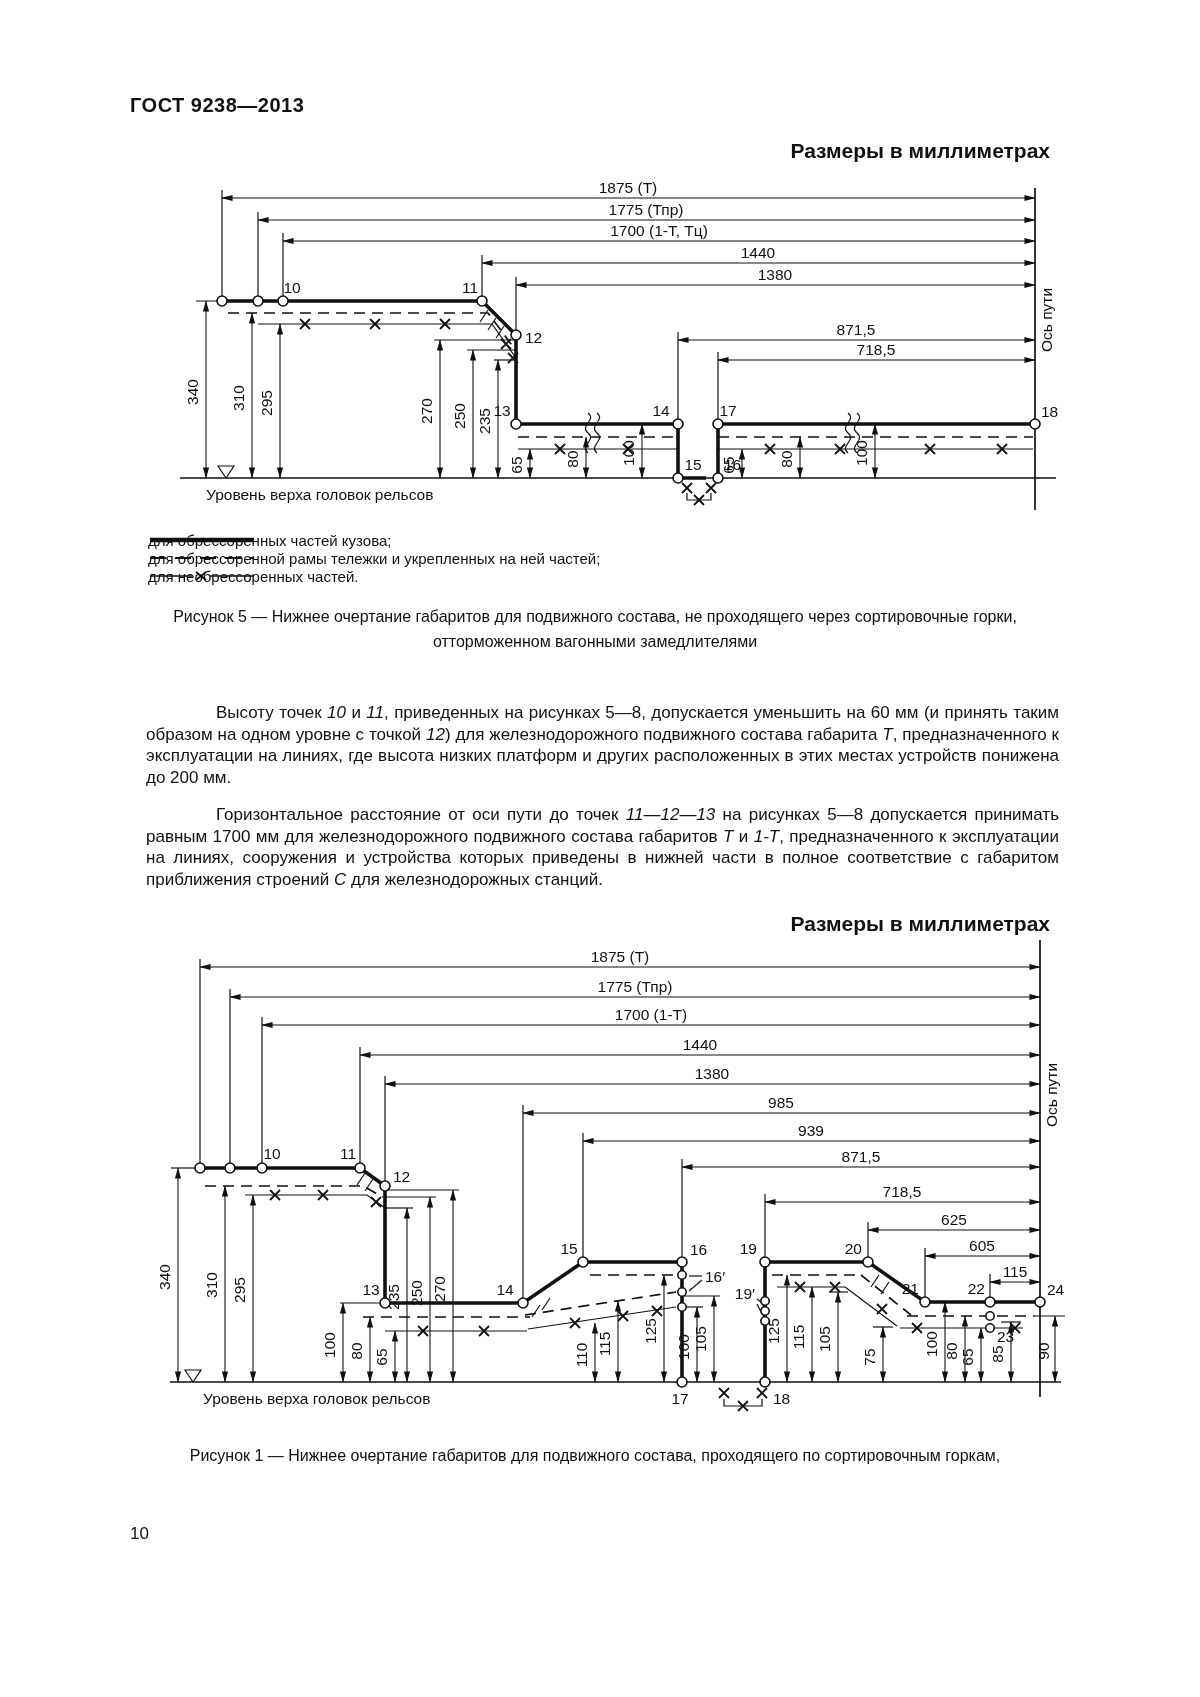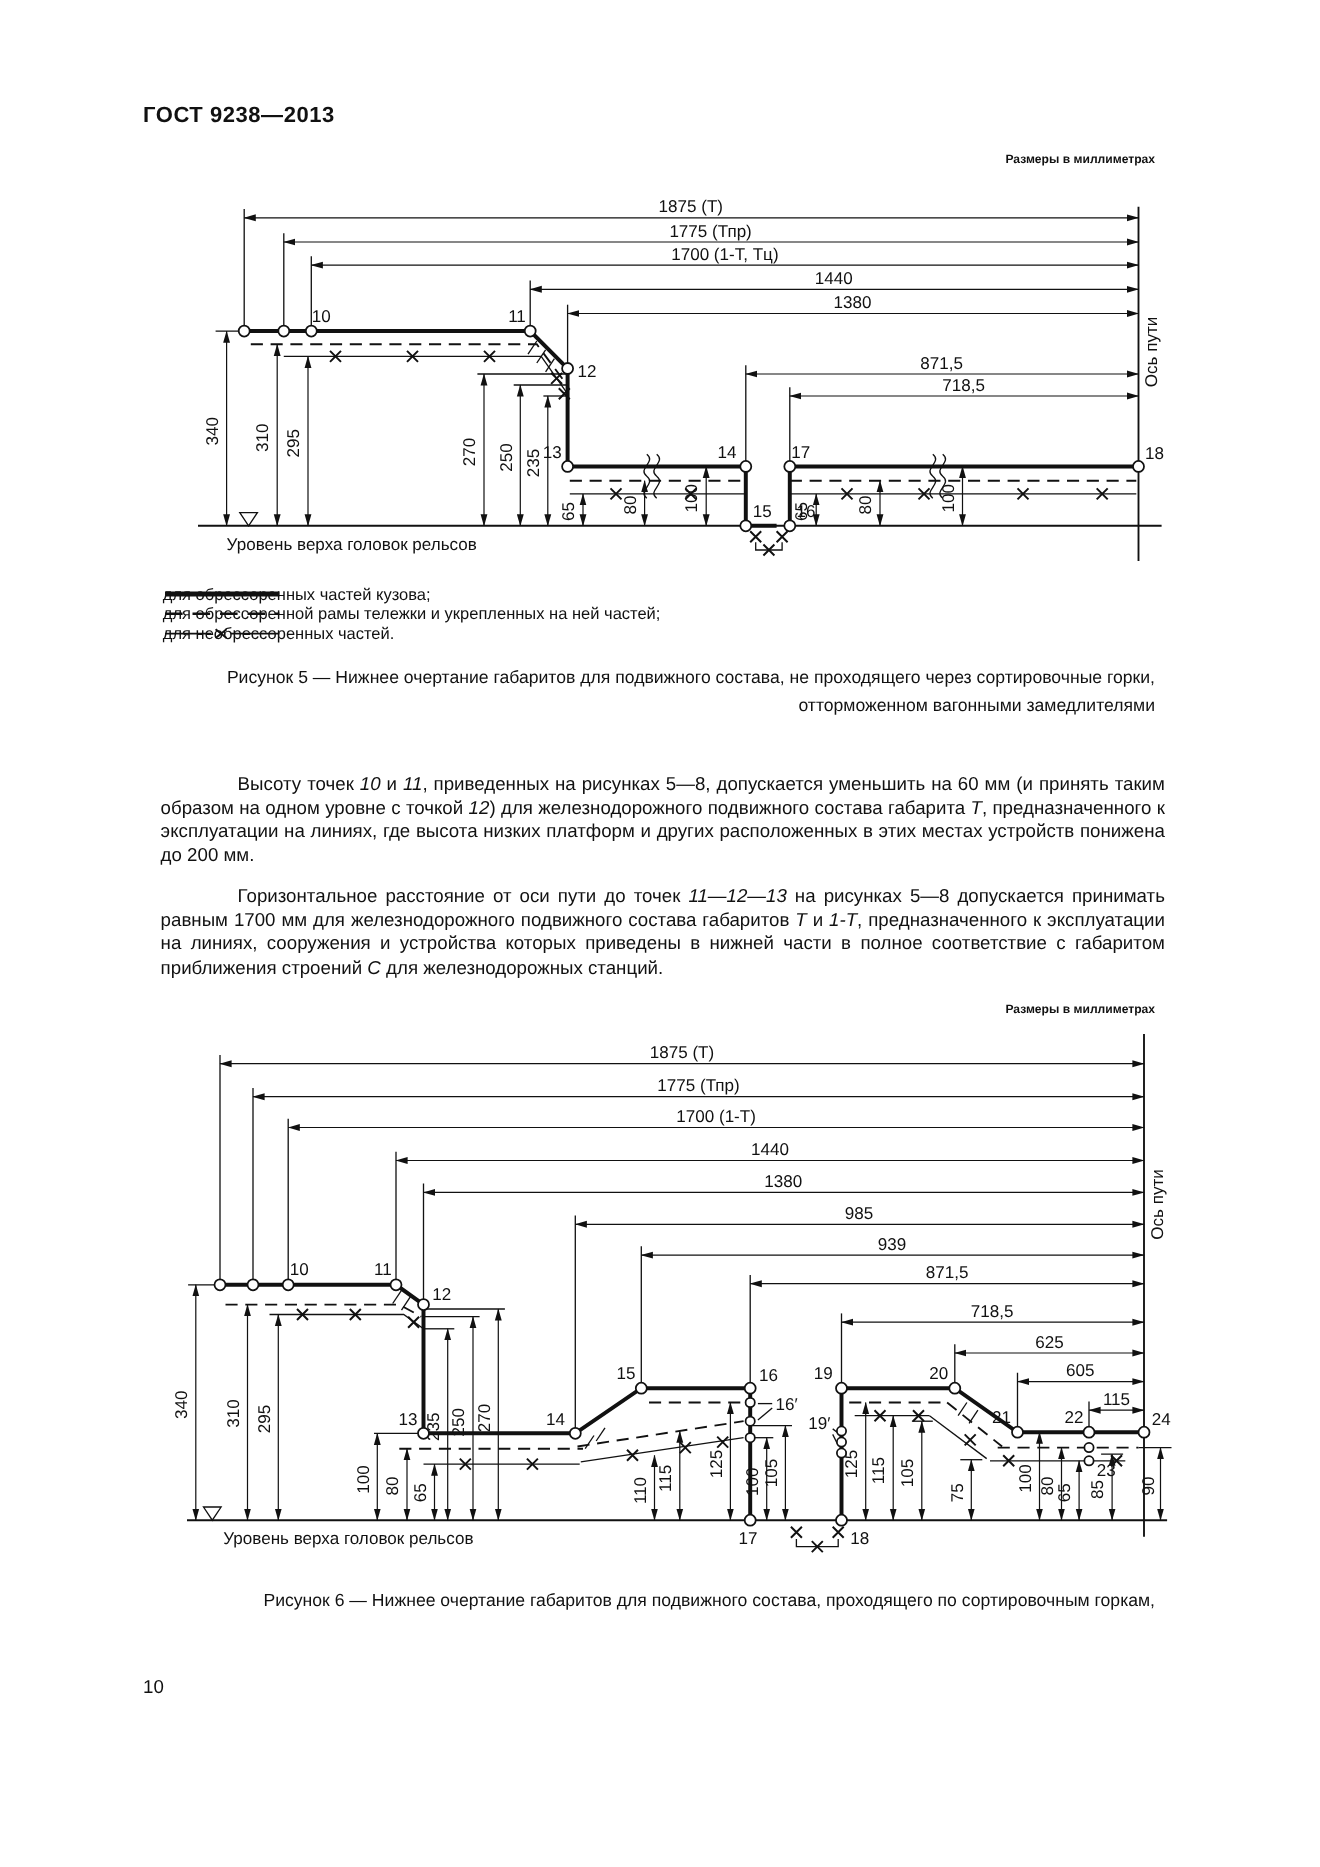--- a/index.html
+++ b/index.html
@@ -1,33 +1,33 @@
 <!DOCTYPE html>
 <html><head>
 <meta charset="utf-8">
 <style>
   html,body{margin:0;padding:0;}
   body{width:1200px;height:1697px;background:#ffffff;position:relative;
        font-family:"Liberation Sans",sans-serif;color:#111;}
   .hdr{position:absolute;left:130px;top:94px;font-size:20px;font-weight:bold;letter-spacing:.5px;text-align:center;}
-  .units{position:absolute;right:150px;font-size:11px;font-weight:bold;}
+  .units{position:absolute;right:150px;font-size:21px;font-weight:bold;}
   #units1{top:139px;} #units2{top:912px;}
   svg{position:absolute;}
   #f5{left:140px;top:170px;} #f6{left:145px;top:925px;}
   svg line,svg polyline,svg path{stroke:#111;fill:none;}
   .th{stroke-width:3.6px;} .md{stroke-width:1.7px;} .tn{stroke-width:1.2px;}
   .ds{stroke-width:1.7px;stroke-dasharray:11 7;}
   .dim{stroke-width:1.1px;}
   .pt{fill:#fff;stroke:#111;stroke-width:1.6px;}
   svg text{font-family:"Liberation Sans",sans-serif;font-size:15.5px;fill:#111;stroke:none;}
   .lb{text-anchor:middle;}
   .legend{position:absolute;left:148px;top:531px;font-size:15px;}
   .lrow{display:flex;align-items:center;height:18px;}
   .lsample{width:108px;margin-right:20px;flex:none;}
-  .cap{position:absolute;left:140px;right:150px;text-align:right;font-size:16px;line-height:25px;}
+  .cap{position:absolute;left:140px;right:150px;text-align:center;font-size:16px;line-height:25px;}
   #cap5{top:604px;} #cap6{top:1444px;line-height:24px;}
   .tblock{position:absolute;left:130px;right:125px;top:686px;text-align:justify;}
   .note{font-size:15px;margin:0 0 10px 0;text-indent:70px;}
   .par{font-size:17px;line-height:21.5px;margin:16px;text-indent:70px;}
   .pagenum{position:absolute;left:130px;top:1524px;font-size:17px;}
 </style>
 </head>
 <body>
 
 <div class="hdr">ГОСТ 9238—2013</div>
@@ -468,16 +468,16 @@
     <text style="text-anchor:end" x="610" y="374">19′</text>
     <text style="text-anchor:end" x="717" y="329">20</text>
     <text style="text-anchor:end" x="774" y="369">21</text>
     <text style="text-anchor:end" x="840" y="369">22</text>
     <text x="852" y="417">23</text>
     <text x="902" y="370">24</text>
   </g>
 </svg>
 
 <div class="cap" id="cap6">
-  <div>Рисунок 6 — Нижнее очертание габаритов для подвижного состава, проходящего по сортировочным горкам,</div>
+  <div>Рисунок 1 — Нижнее очертание габаритов для подвижного состава, проходящего по сортировочным горкам,</div>
 </div>
 
 <div class="pagenum">10</div>
 
 </body></html>

